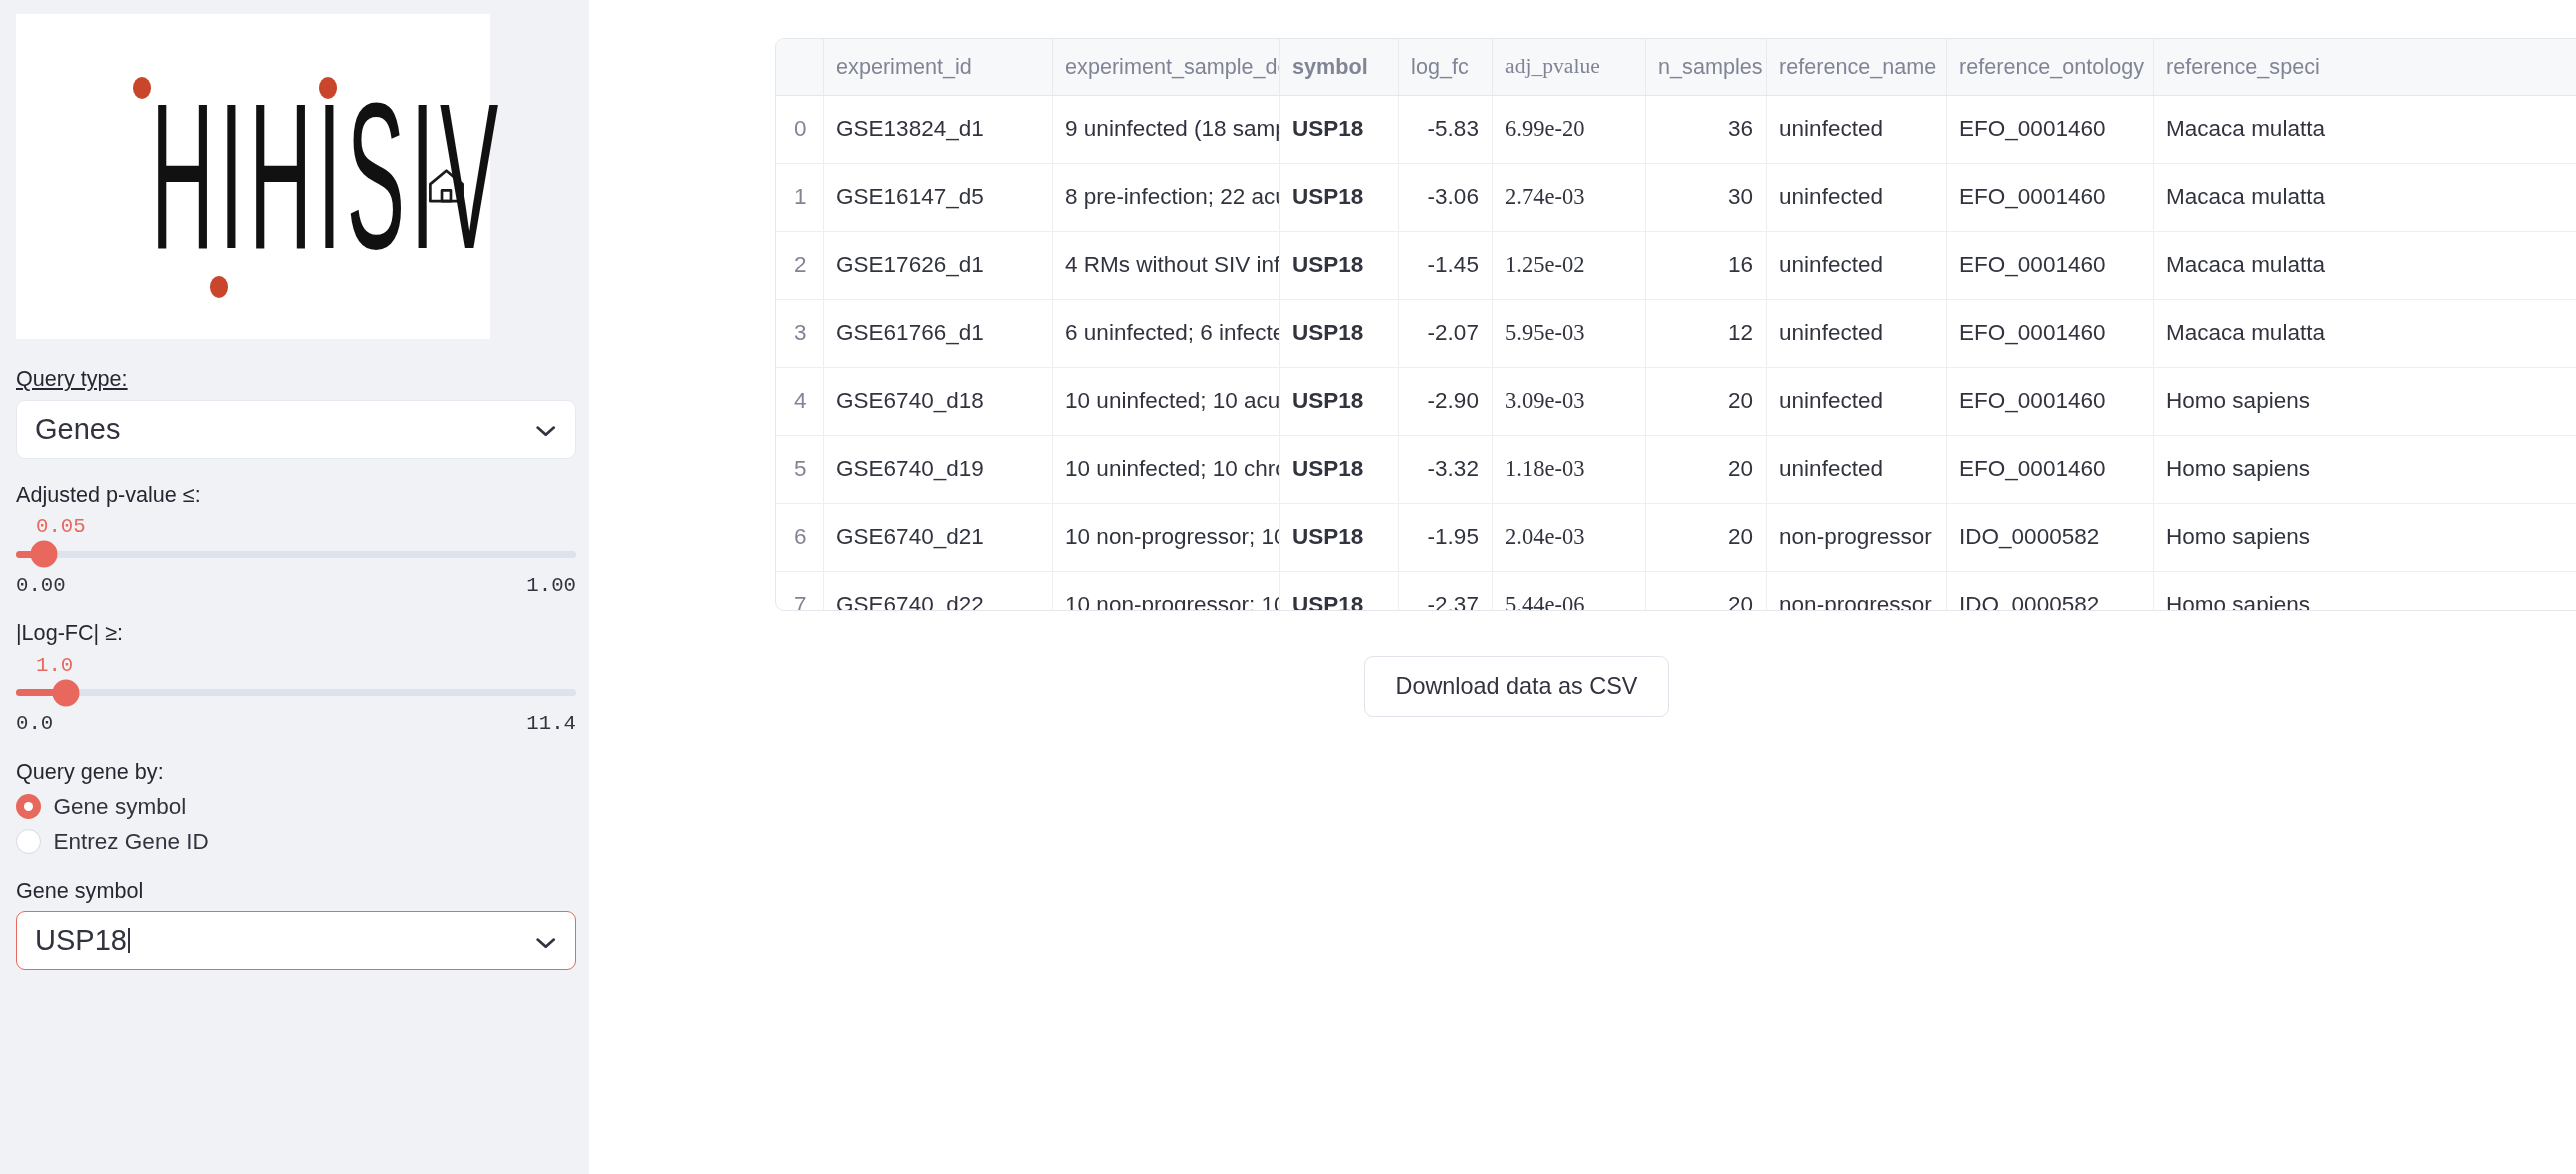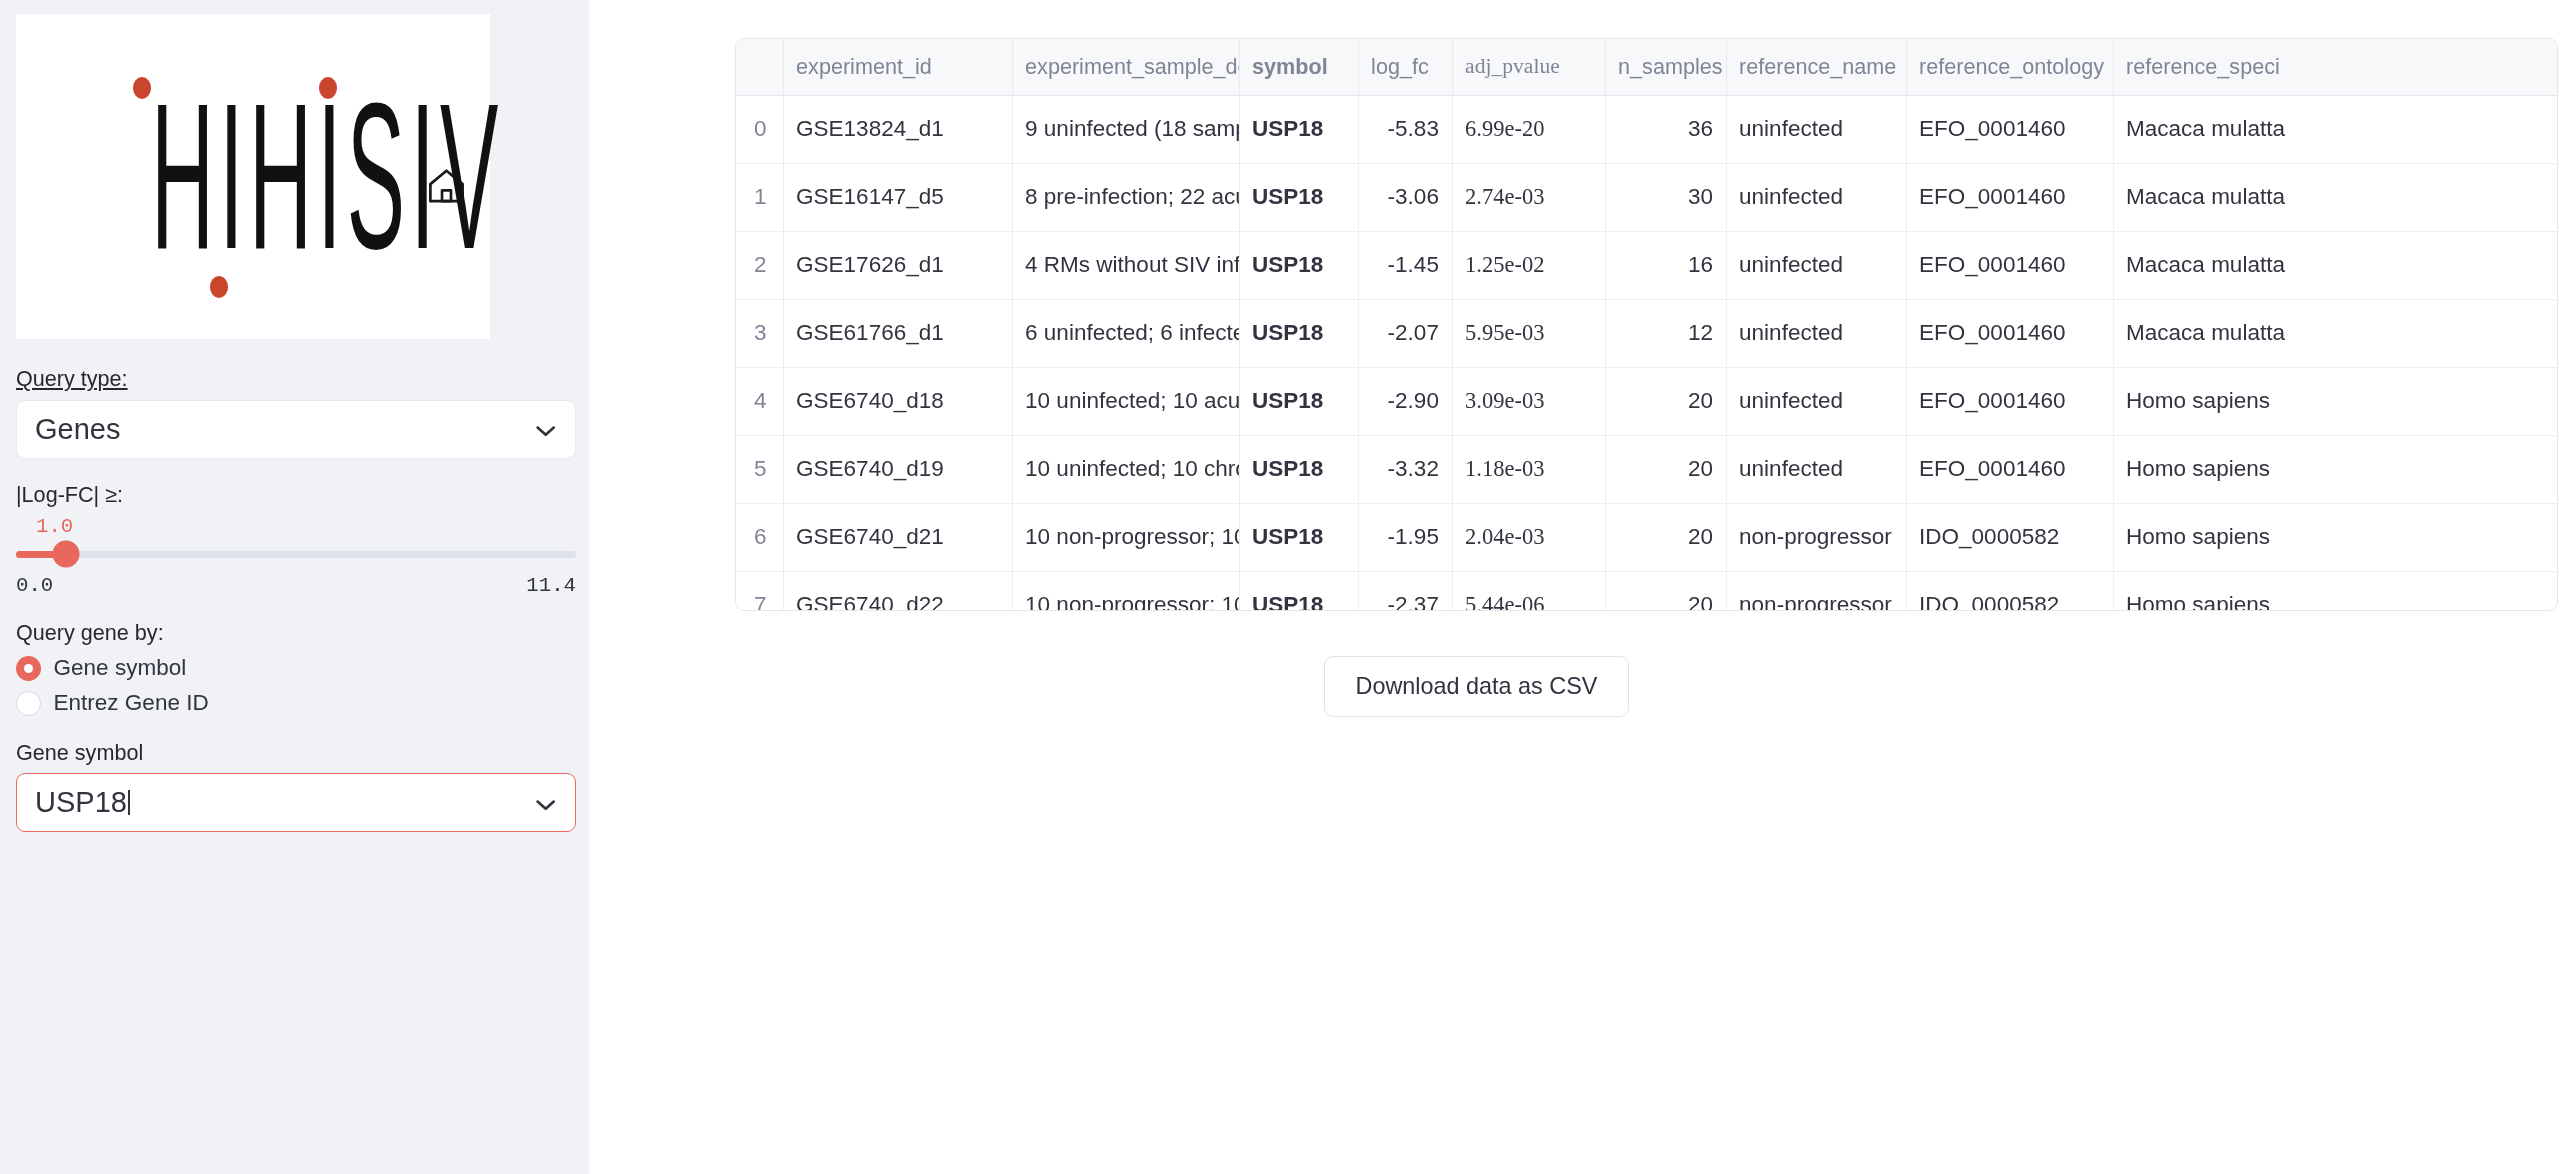--- a/index.html
+++ b/index.html
@@ -97,21 +97,21 @@
     flex: 0 0 25px;
   }
   .radio-outer.sel { background: #e8685d; }
   .radio-outer.unsel { background: #ffffff; border: 0.9px solid #d5d9e2; }
   .radio-dot { width: 9px; height: 9px; border-radius: 50%; background: #ffffff; }
   .radio-label { font-size: 22.5px; color: #31333f; margin-left: 12.6px; }
 
   
   #main {
     flex: 1; position: relative; background: #ffffff;
-    padding: 16px; overflow: hidden;
+    padding: 16px; overflow: hidden; margin-left: 40px;
   }
   #table-wrap {
     position: absolute; left: 146px; top: 38px;
     width: 1823px; height: 573px;
     border: 0.9px solid #e4e7ec;
     border-radius: 9px;
     overflow: hidden;
     background: #ffffff;
   }
   table { border-collapse: collapse; table-layout: fixed; width: 1868px; }
@@ -189,20 +189,32 @@
     <div class="field-label" id="querytype-label">Query type:</div>
     <div class="select-box">
       <span>Genes</span>
       <span>
         <svg width="23.4" height="14.4" viewBox="0 0 26 16" fill="none" stroke="#31333f" stroke-width="3" stroke-linecap="round" stroke-linejoin="round">
           <path d="M4 4 L13 12 L22 4"></path>
         </svg>
       </span>
     </div>
 
+    <div class="slider-block">
+      <div class="field-label">Adjusted p-value ≤:</div>
+      <div class="slider-value">0.05</div>
+      <div class="slider-rail">
+        <div class="slider-fill" id="pv-fill" style="width: 5%;"></div>
+        <div class="slider-thumb" id="pv-thumb" style="left: 5%;"></div>
+      </div>
+      <div class="slider-ends">
+        <span>0.00</span>
+        <span>1.00</span>
+      </div>
+    </div>
 
     <div class="slider-block">
       <div class="field-label">|Log-FC| ≥:</div>
       <div class="slider-value">1.0</div>
       <div class="slider-rail">
         <div class="slider-fill" id="lf-fill" style="width: 9%;"></div>
         <div class="slider-thumb" id="lf-thumb" style="left: 9%;"></div>
       </div>
       <div class="slider-ends">
         <span>0.0</span>

